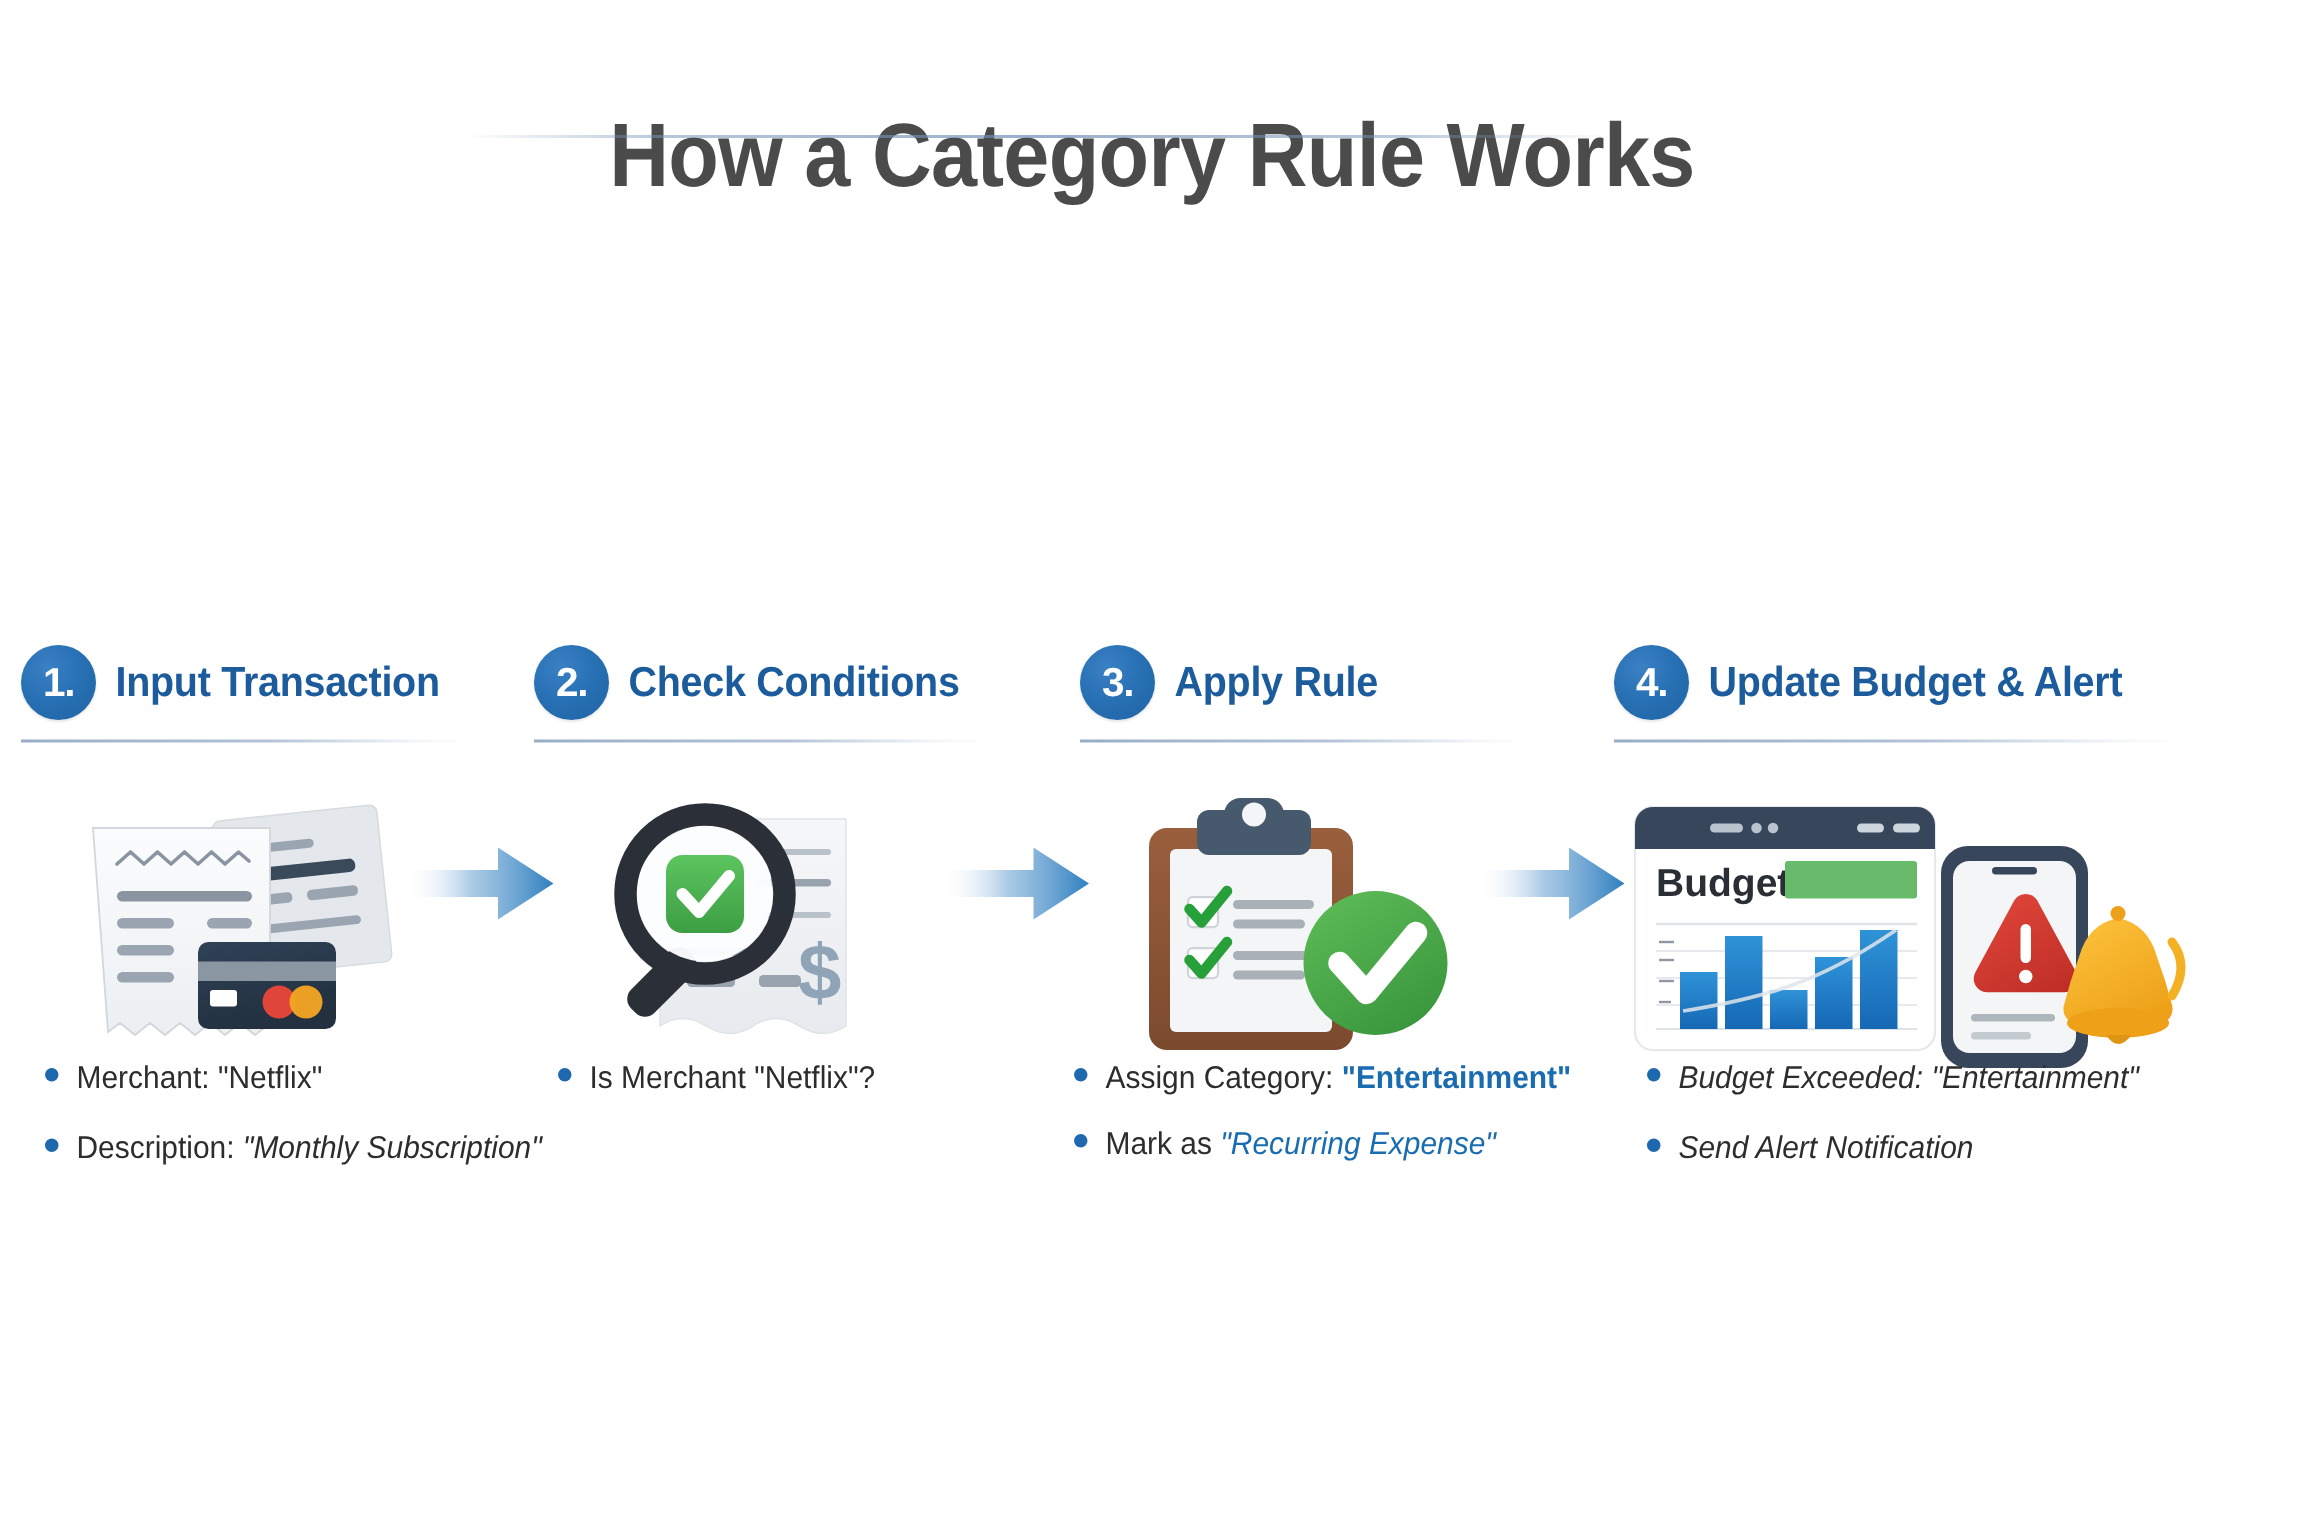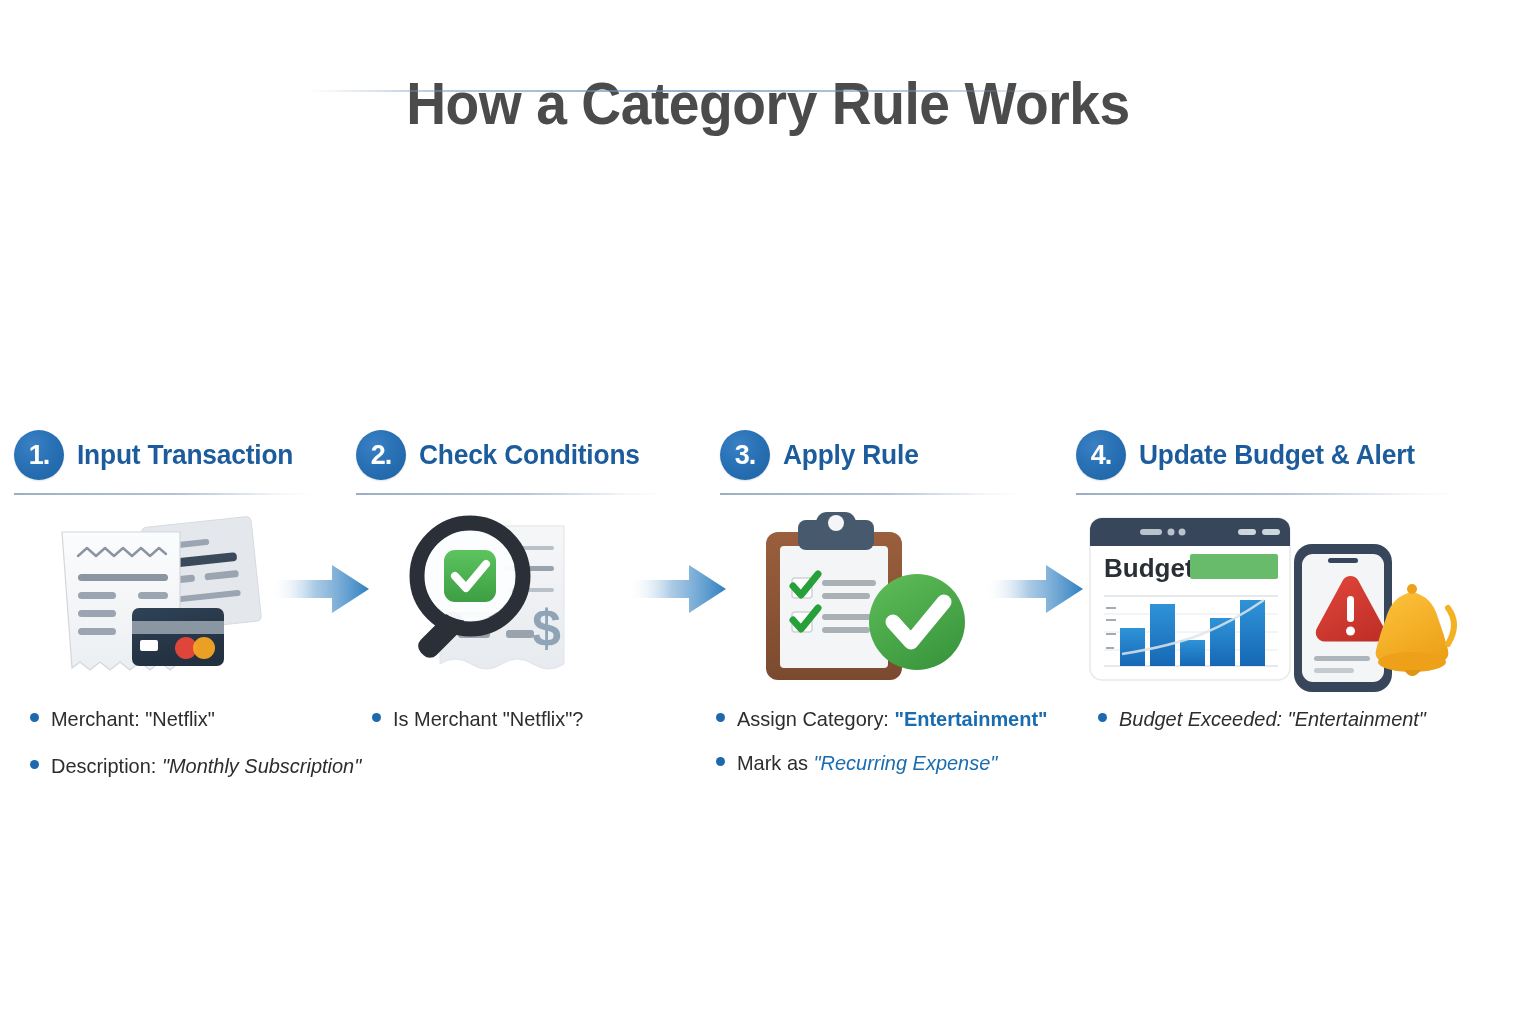--- a/index.html
+++ b/index.html
@@ -98,21 +98,21 @@
         rgba(255,255,255,0) 100%);
   }
   #step-1 .step-rule { width: 300px; }
   #step-2 .step-rule { width: 305px; }
   #step-3 .step-rule { width: 300px; }
   #step-4 .step-rule { width: 380px; }
 
   
   .illus {
     position: absolute;
-    top: 504px;
+    top: 524px;
     height: 190px;
   }
   #illus-1 { left: 40px;   width: 250px; }
   #illus-2 { left: 382px;  width: 232px; }
   #illus-3 { left: 742px;  width: 240px; }
   #illus-4 { left: 1082px; width: 375px; }
 
   
   .arrow {
     position: absolute;
@@ -442,13 +442,17 @@
       <path d="M366 104 q12 16 0 36" fill="none" stroke="#f5b124" stroke-width="6" stroke-linecap="round"></path>
     </g>
   </svg>
 </div>
 
 <div class="bullets" id="bullets-4">
   <div class="bullet">
     <span class="dot"></span>
     <span class="btext oblq">Budget Exceeded: "Entertainment"</span>
   </div>
+  <div class="bullet">
+    <span class="dot"></span>
+    <span class="btext oblq">Send Alert Notification</span>
+  </div>
 </div>
 
 </body></html>

